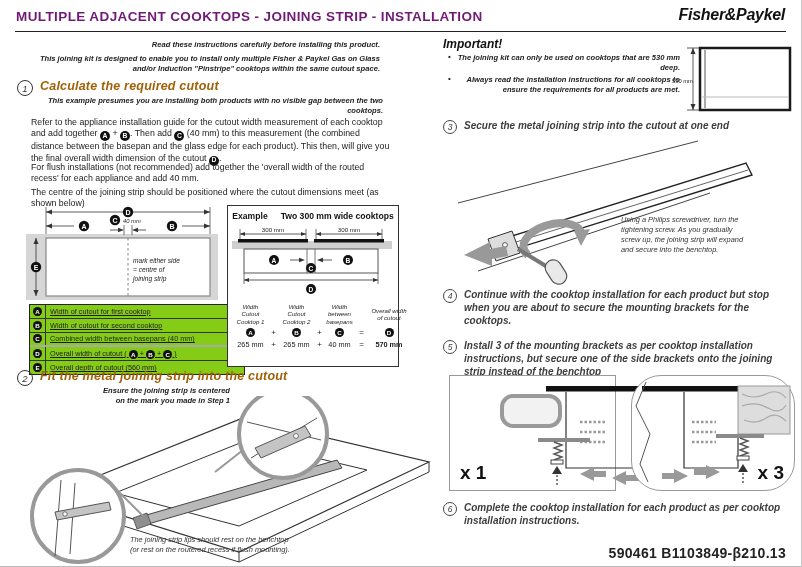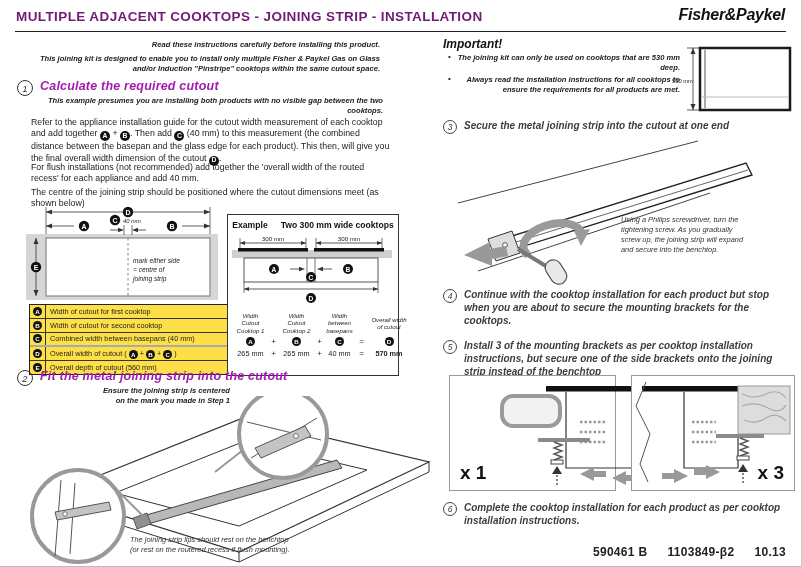--- a/index.html
+++ b/index.html
@@ -11,47 +11,47 @@
   .brand{font-size:16px;font-weight:bold;font-style:italic;letter-spacing:-.3px;color:#111;}
   .rule{border-top:1.6px solid #222;height:0;}
   .it-b{font-style:italic;font-weight:bold;}
   .small{font-size:7.6px;line-height:1.35;color:#222;text-align:right;}
   .body{font-size:8.8px;line-height:1.3;color:#222;}
   .cap{font-size:7.4px;font-style:italic;color:#333;line-height:1.35;margin-top:8px;}
   .pre{white-space:pre-line;}
   .stepbig{display:flex;gap:7px;align-items:flex-start;}
   .stepnum-lg{flex:0 0 auto;width:14px;height:14px;border:1.3px solid #333;border-radius:50%;
         display:flex;align-items:center;justify-content:center;font-size:9.5px;font-style:italic;color:#333;margin-top:1px;}
-  .h-lg{font-size:12.5px;font-style:italic;font-weight:600;color:#a21caf;letter-spacing:.2px;}
+  .h-lg{font-size:12.5px;font-style:italic;font-weight:600;color:#a16207;letter-spacing:.2px;}
   .stepnum-sm{flex:0 0 auto;width:12px;height:12px;border:1.1px solid #444;border-radius:50%;
         display:flex;align-items:center;justify-content:center;font-size:8.5px;font-style:italic;color:#3d3d3d;margin-top:1px;}
   .h-sm{font-size:10px;font-style:italic;font-weight:bold;color:#3d3d3d;line-height:1.3;}
   .circ{display:inline-flex;width:10px;height:10px;border-radius:50%;background:#111;color:#fff;
         align-items:center;justify-content:center;font-size:6.8px;font-weight:bold;font-style:normal;vertical-align:-1.5px;}
   .circ-s{display:inline-flex;width:9px;height:9px;border-radius:50%;background:#111;color:#fff;
         align-items:center;justify-content:center;font-size:6.2px;font-weight:bold;font-style:normal;vertical-align:-1.5px;}
   .imp-h{font-size:12px;font-weight:bold;font-style:italic;color:#111;}
   .bul{position:relative;padding-left:8px;margin-bottom:1px;}
   .bul::before{content:"\2022";position:absolute;left:0;top:-1px;}
-  .legend{border:1.3px solid #222;width:216px;background:#fde047;box-sizing:border-box;}
+  .legend{border:1.3px solid #222;width:216px;background:#84cc16;box-sizing:border-box;text-decoration:underline;}
   .lg-row{display:flex;align-items:center;height:12.8px;border-top:1px solid #333;}
   .lg-row:first-child{border-top:none;}
   .lg-row.sep{border-top:2.5px solid #aaa;}
   .lg-key{width:15px;height:100%;display:flex;align-items:center;justify-content:center;border-right:1px solid #333;flex:0 0 auto;}
   .lg-txt{padding-left:4px;font-size:7.3px;color:#222;white-space:nowrap;}
   .exbox{border:1.3px solid #333;width:172px;height:162px;box-sizing:border-box;padding:5px 4px 4px;background:#fff;}
   .exhead{display:flex;gap:13px;justify-content:center;font-size:8.6px;font-weight:bold;color:#111;}
   .calc{display:grid;grid-template-columns:37px 9px 37px 9px 31px 13px 42px;align-items:center;justify-items:center;row-gap:3px;margin-top:3px;}
   .calc .hd{font-size:6.1px;font-style:italic;text-align:center;line-height:1.2;color:#222;}
   .calc .op{font-size:8px;color:#222;}
   .calc .val{font-size:7.3px;color:#222;white-space:nowrap;}
   .calc .res{font-weight:bold;}
   .panel{position:absolute;border:1.5px solid #999;background:#fff;box-sizing:border-box;}
   .xlabel{position:absolute;font-size:19px;font-weight:bold;color:#111;font-style:normal;}
-  .footer{display:flex;gap:20px;font-size:12px;font-weight:bold;color:#222;letter-spacing:.3px;}
+  .footer{display:flex;gap:0;font-size:14px;font-weight:bold;color:#222;letter-spacing:.3px;}
   svg text{font-family:"Liberation Sans",sans-serif;}
 </style>
 </head>
 <body>
 
 <div class="page">
 
   <div class="abs title" style="left:16px;top:9px;">MULTIPLE ADJACENT COOKTOPS - JOINING STRIP - INSTALLATION</div>
   <div class="abs brand" style="right:16px;top:6px;">Fisher&amp;Paykel</div>
   <div class="abs rule" style="left:15px;right:15px;top:31px;"></div>
@@ -135,21 +135,21 @@
       <span class="lg-txt"><span>Overall width of cutout ( </span><span class="circ-s">A</span><span> + </span><span class="circ-s">B</span><span> + </span><span class="circ-s">C</span><span> )</span></span>
     </div>
     <div class="lg-row">
       <span class="lg-key">
           <span class="circ-s">E</span>
         </span>
       <span class="lg-txt">Overall depth of cutout (560 mm)</span>
     </div>
   </div>
 
-  <div class="abs exbox" style="left:227px;top:214px;">
+  <div class="abs exbox" style="left:227px;top:205px;">
     <div class="exhead">
       <span>Example</span>
       <span>Two 300 mm wide cooktops</span>
     </div>
     <svg width="160" height="72" viewBox="0 0 160 72" style="margin-top:3px;">
       <line x1="8" y1="5" x2="8" y2="15" stroke="#333" stroke-width="0.7"></line>
         <line x1="74" y1="5" x2="74" y2="15" stroke="#333" stroke-width="0.7"></line>
       <line x1="8" y1="10" x2="74" y2="10" stroke="#333" stroke-width="0.8"></line>
       <polygon points="8,10 13,8 13,12" fill="#333"></polygon>
         <polygon points="74,10 69,8 69,12" fill="#333"></polygon>
@@ -313,21 +313,21 @@
       <polyline points="60,66 68,69 60,72 68,75 60,78 68,81 60,84" fill="none" stroke="#555" stroke-width="1.4"></polyline>
       <rect x="57" y="84" width="12" height="4" fill="#fff" stroke="#444" stroke-width="1"></rect>
       <polygon points="63,90 58,98 68,98" fill="#333"></polygon>
       <line x1="63" y1="99" x2="63" y2="110" stroke="#333" stroke-width="1.2" stroke-dasharray="2,2"></line>
       <polygon points="86,98 100,91 100,95 112,95 112,101 100,101 100,105" fill="#999"></polygon>
       <polygon points="118,102 132,95 132,99 146,99 146,105 132,105 132,109" fill="#999"></polygon>
     </svg>
     <div class="xlabel" style="left:10px;bottom:6px;">x 1</div>
   </div>
 
-  <div class="panel" style="left:631px;top:375px;width:164px;height:116px;">
+  <div class="panel" style="left:631px;top:375px;width:164px;height:116px;border-radius:30px;">
     <svg width="160" height="112" viewBox="0 0 160 112">
       <rect x="10" y="10" width="96" height="5.5" fill="#111"></rect>
       <rect x="106" y="10" width="52" height="48" fill="#ddd" stroke="#999" stroke-width="1"></rect>
       <path d="M110,18 q12,6 24,0 t20,4 M110,30 q14,-5 26,2 t18,-3 M112,44 q12,5 22,-2 t20,3" fill="none" stroke="#aaa" stroke-width="1.2"></path>
       <polyline points="14,6 4,30 18,58 8,88 16,106" fill="none" stroke="#555" stroke-width="1"></polyline>
       <polyline points="52,16 52,92 106,92 106,58" fill="none" stroke="#333" stroke-width="1.2"></polyline>
       <line x1="60" y1="46" x2="84" y2="46" stroke="#999" stroke-width="2.5" stroke-dasharray="2.5,2"></line>
       <line x1="60" y1="56" x2="84" y2="56" stroke="#999" stroke-width="2.5" stroke-dasharray="2.5,2"></line>
       <line x1="60" y1="66" x2="84" y2="66" stroke="#999" stroke-width="2.5" stroke-dasharray="2.5,2"></line>
       <rect x="84" y="58" width="48" height="4" fill="#8a8a8a"></rect>

